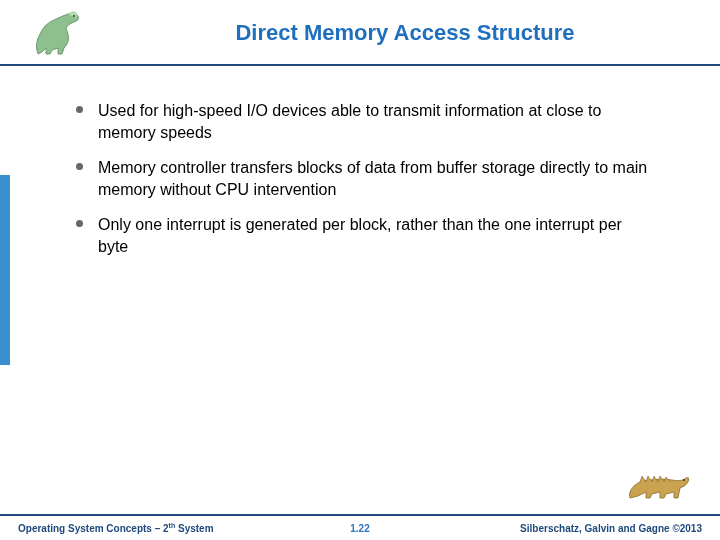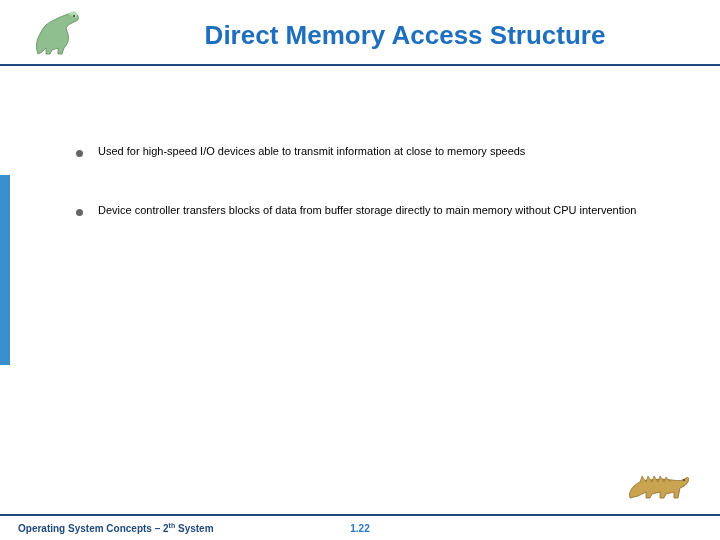--- a/index.html
+++ b/index.html
@@ -23,40 +23,39 @@
     width: 60px;
     height: 54px;
   }
   .title {
     position: absolute;
     left: 110px;
     right: 20px;
     top: 20px;
     text-align: center;
     color: #1f6fbf;
-    font-size: 26px;
+    font-size: 22px;
     font-weight: bold;
   }
   .content {
     position: absolute;
     left: 70px;
     top: 100px;
     right: 70px;
   }
   .bullet-list {
     list-style: none;
   }
   .bullet-list li {
     position: relative;
     padding-left: 28px;
-    font-size: 11px;
+    font-size: 16px;
     line-height: 1.35;
     color: #000;
     margin-bottom: 14px;
-    margin-top: 44px;
   }
   .bullet-list li::before {
     content: "";
     position: absolute;
     left: 6px;
     top: 6px;
     width: 7px;
     height: 7px;
     border-radius: 50%;
     background: #666666;
@@ -112,30 +111,32 @@
     </svg>
   </div>
   <h1 class="title">Direct Memory Access Structure</h1>
 </div>
 
 <div class="side-bar"></div>
 
 <div class="content">
   <ul class="bullet-list">
     <li>Used for high-speed I/O devices able to transmit information at close to memory speeds</li>
-    <li>Device controller transfers blocks of data from buffer storage directly to main memory without CPU intervention</li>
+    <li>Memory controller transfers blocks of data from buffer storage directly to main memory without CPU intervention</li>
+    <li>Only one interrupt is generated per block, rather than the one interrupt per byte</li>
   </ul>
 </div>
 
 <div class="dino-bottom">
   <svg viewBox="0 0 68 46">
     <path d="M4 40 Q2 34 8 28 Q14 22 24 22 Q36 20 46 22 Q56 24 60 20 Q64 18 62 24 Q60 28 54 30 L52 40 L48 40 L48 34 L40 36 L38 40 L34 40 L34 34 L26 36 L24 40 L20 40 L20 34 L12 38 Z" fill="#c9a34f" stroke="#8a6a2f" stroke-width="0.8"></path>
     <path d="M14 24 L16 18 L20 24 L22 18 L26 24 L28 18 L32 24 L34 18 L38 24 L40 19 L44 24" fill="#c9a34f" stroke="#8a6a2f" stroke-width="0.6"></path>
     <circle cx="58" cy="22" r="1" fill="#333"></circle>
   </svg>
 </div>
 
 <div class="footer">
   <div class="left">
     <span>Operating System Concepts – 2</span><sup>th</sup><span> System</span>
   </div>
   <div class="center">1.22</div>
+  <div class="right">Silberschatz, Galvin and Gagne ©2013</div>
 </div>
 
 </body></html>

